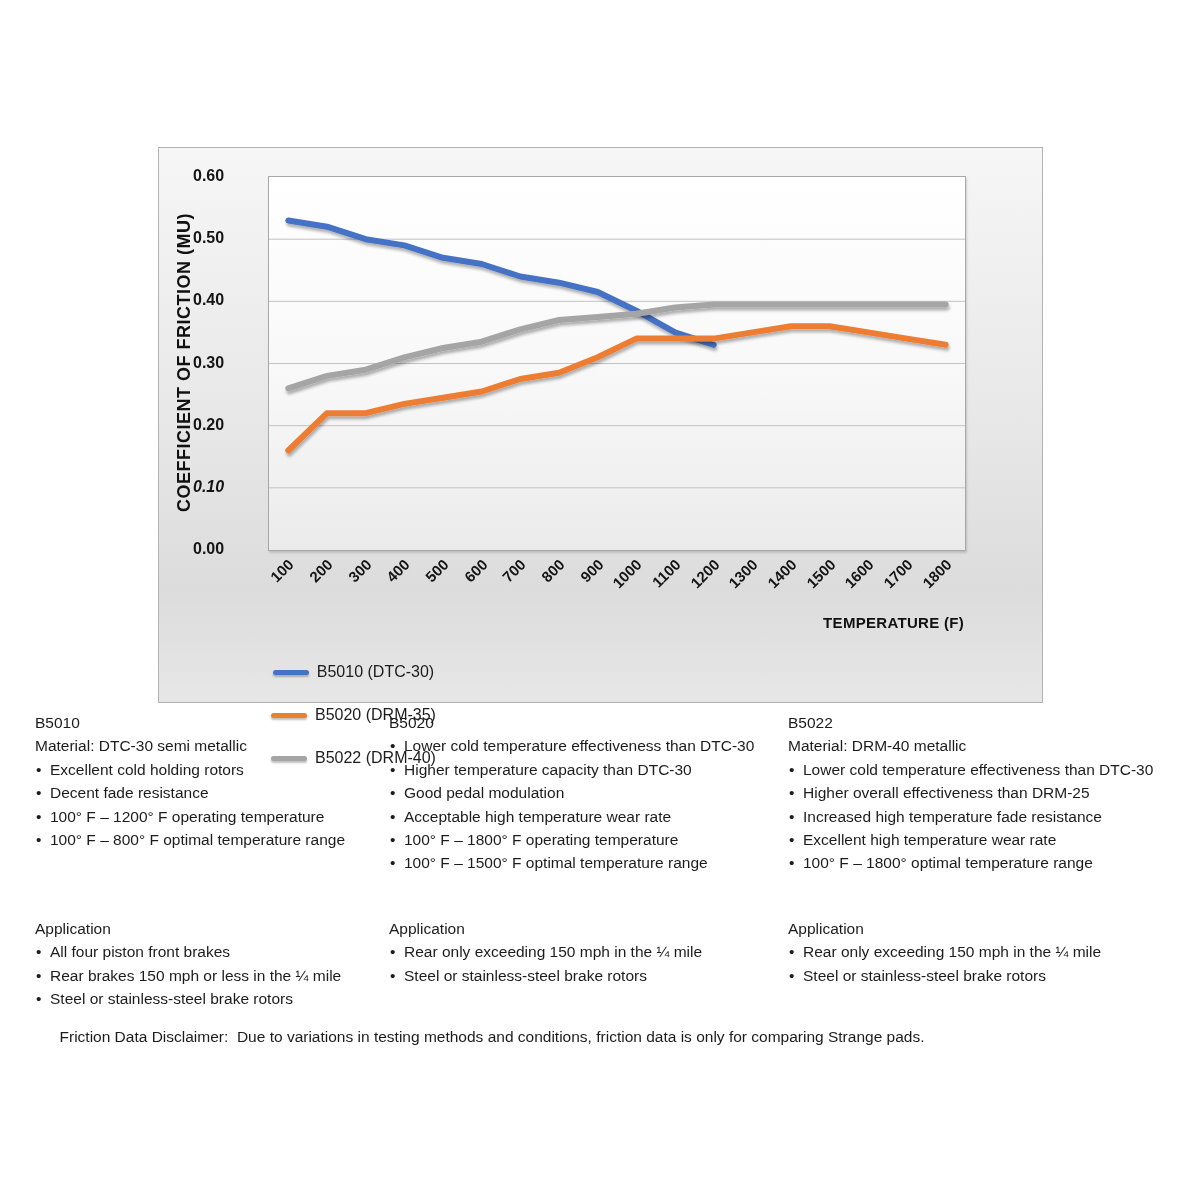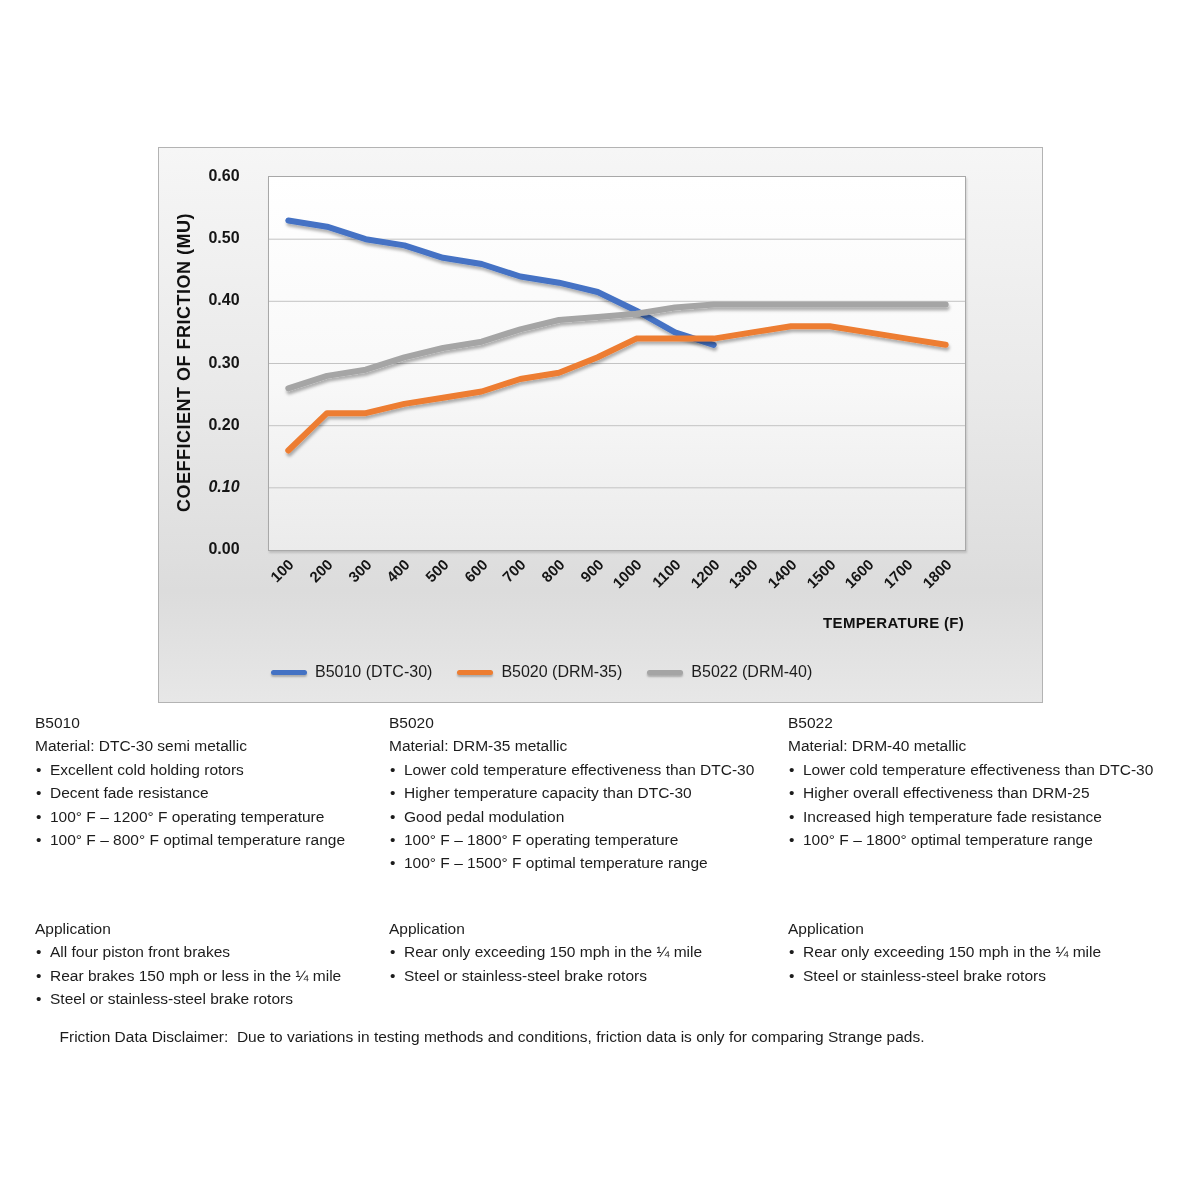--- a/index.html
+++ b/index.html
@@ -23,33 +23,33 @@
   }
   .plot-area svg{display:block;}
   .y-axis-title{
     position:absolute;left:12px;top:28px;height:373px;width:26px;
     display:flex;align-items:center;justify-content:center;
     writing-mode:vertical-rl;transform:rotate(180deg);
     font-size:18px;font-weight:700;color:#111;letter-spacing:0.5px;white-space:nowrap;
   }
   .y-tick{
     position:absolute;left:34px;width:62px;height:20px;line-height:20px;
-    text-align:center;font-size:16px;font-weight:600;color:#151515;
+    text-align:left;font-size:16px;font-weight:600;color:#151515;
   }
   .x-tick{
     position:absolute;width:56px;height:20px;line-height:20px;
     text-align:right;font-size:15px;font-weight:600;color:#151515;
     transform-origin:100% 50%;transform:rotate(-45deg);
   }
   .x-axis-title{
     position:absolute;left:109px;top:466px;width:696px;text-align:right;
     font-size:15px;font-weight:700;color:#111;letter-spacing:0.3px;
   }
   .legend{
-    position:absolute;left:112px;top:515px;display:flex;align-items:center;gap:25px;
+    position:absolute;left:112px;top:515px;display:flex;align-items:center;gap:25px;flex-direction:column;
   }
   .legend-item{display:flex;align-items:center;gap:8px;}
   .legend-swatch{width:36px;height:5px;border-radius:3px;box-shadow:0 2px 2px rgba(0,0,0,0.25);}
   .legend-label{font-size:16px;color:#1c1c1c;white-space:nowrap;}
   
   .info-col{position:absolute;font-size:15.5px;line-height:23.4px;}
   .col-0{left:35px;width:345px;}
   .col-1{left:389px;width:395px;}
   .col-2{left:788px;width:400px;}
   .info-top{top:711px;}
@@ -142,34 +142,35 @@
   <div>B5010</div>
   <div>Material: DTC-30 semi metallic</div>
   <div class="bullet">Excellent cold holding rotors</div>
   <div class="bullet">Decent fade resistance</div>
   <div class="bullet">100° F – 1200° F operating temperature</div>
   <div class="bullet">100° F – 800° F optimal temperature range</div>
 </div>
 
 <div class="info-col info-top col-1">
   <div>B5020</div>
-  <div>Material: DRM-35 metallic</div>
   <div class="bullet">Lower cold temperature effectiveness than DTC-30</div>
   <div class="bullet">Higher temperature capacity than DTC-30</div>
   <div class="bullet">Good pedal modulation</div>
+  <div class="bullet">Acceptable high temperature wear rate</div>
   <div class="bullet">100° F – 1800° F operating temperature</div>
   <div class="bullet">100° F – 1500° F optimal temperature range</div>
 </div>
 
 <div class="info-col info-top col-2">
   <div>B5022</div>
   <div>Material: DRM-40 metallic</div>
   <div class="bullet">Lower cold temperature effectiveness than DTC-30</div>
   <div class="bullet">Higher overall effectiveness than DRM-25</div>
   <div class="bullet">Increased high temperature fade resistance</div>
+  <div class="bullet">Excellent high temperature wear rate</div>
   <div class="bullet">100° F – 1800° optimal temperature range</div>
 </div>
 
 <div class="info-col info-app col-0">
   <div>Application</div>
   <div class="bullet">All four piston front brakes</div>
   <div class="bullet">Rear brakes 150 mph or less in the ¼ mile</div>
   <div class="bullet">Steel or stainless-steel brake rotors</div>
 </div>
 

